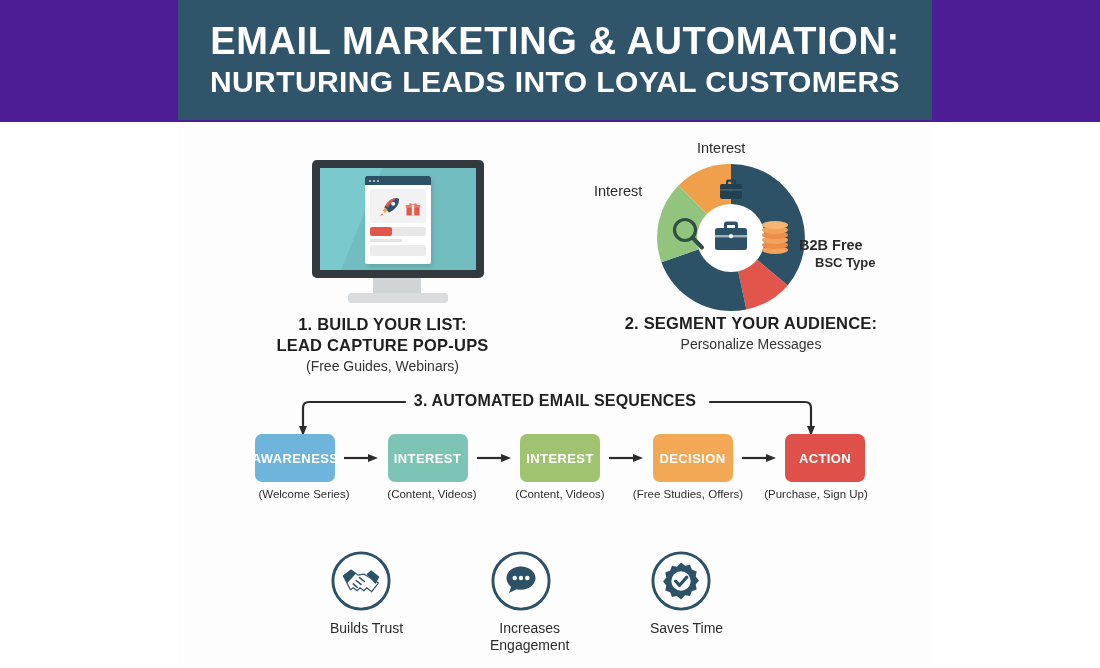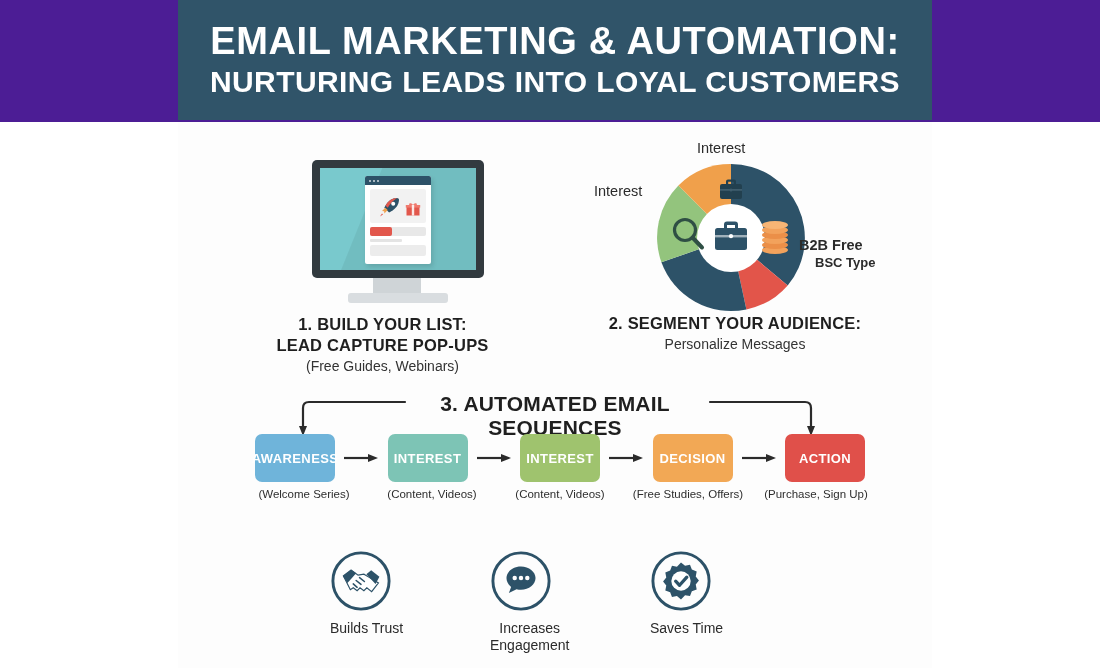--- a/index.html
+++ b/index.html
@@ -140,28 +140,28 @@
   .lbl-b2b { left: 224px; top: 97px; font-weight: bold; font-size: 14.5px; }
   .lbl-bsc { left: 224px; top: 115px; font-weight: bold; font-size: 13px; margin-left: 16px; }
 
   
   .cap { text-align: center; color: #1f1f1f; }
   .cap-h {
     font-size: 16.5px; font-weight: bold; letter-spacing: 0.2px; line-height: 1.28;
   }
   .cap-s { font-size: 14px; font-weight: normal; margin-top: 2px; color: #333; }
   .step1-cap { position: absolute; left: 250px; top: 314px; width: 265px; }
-  .step2-cap { position: absolute; left: 580px; top: 313px; width: 310px; }
+  .step2-cap { position: absolute; left: 596px; top: 313px; width: 310px; }
 
   
   .step3 { position: absolute; left: 255px; top: 392px; width: 610px; height: 115px; }
   .seq-title {
     position: absolute; left: 155px; top: 0px;
     width: 290px; text-align: center;
-    font-size: 21px; font-weight: bold; color: #1f1f1f;
+    font-size: 16px; font-weight: bold; color: #1f1f1f;
     letter-spacing: 0.2px;
   }
   .bracket-svg { position: absolute; left: 0; top: 0; }
   .boxrow {
     position: absolute; left: 0; top: 42px;
     width: 610px; height: 48px;
     display: flex; align-items: center; justify-content: space-between;
   }
   .seqbox {
     width: 80px; height: 48px;

